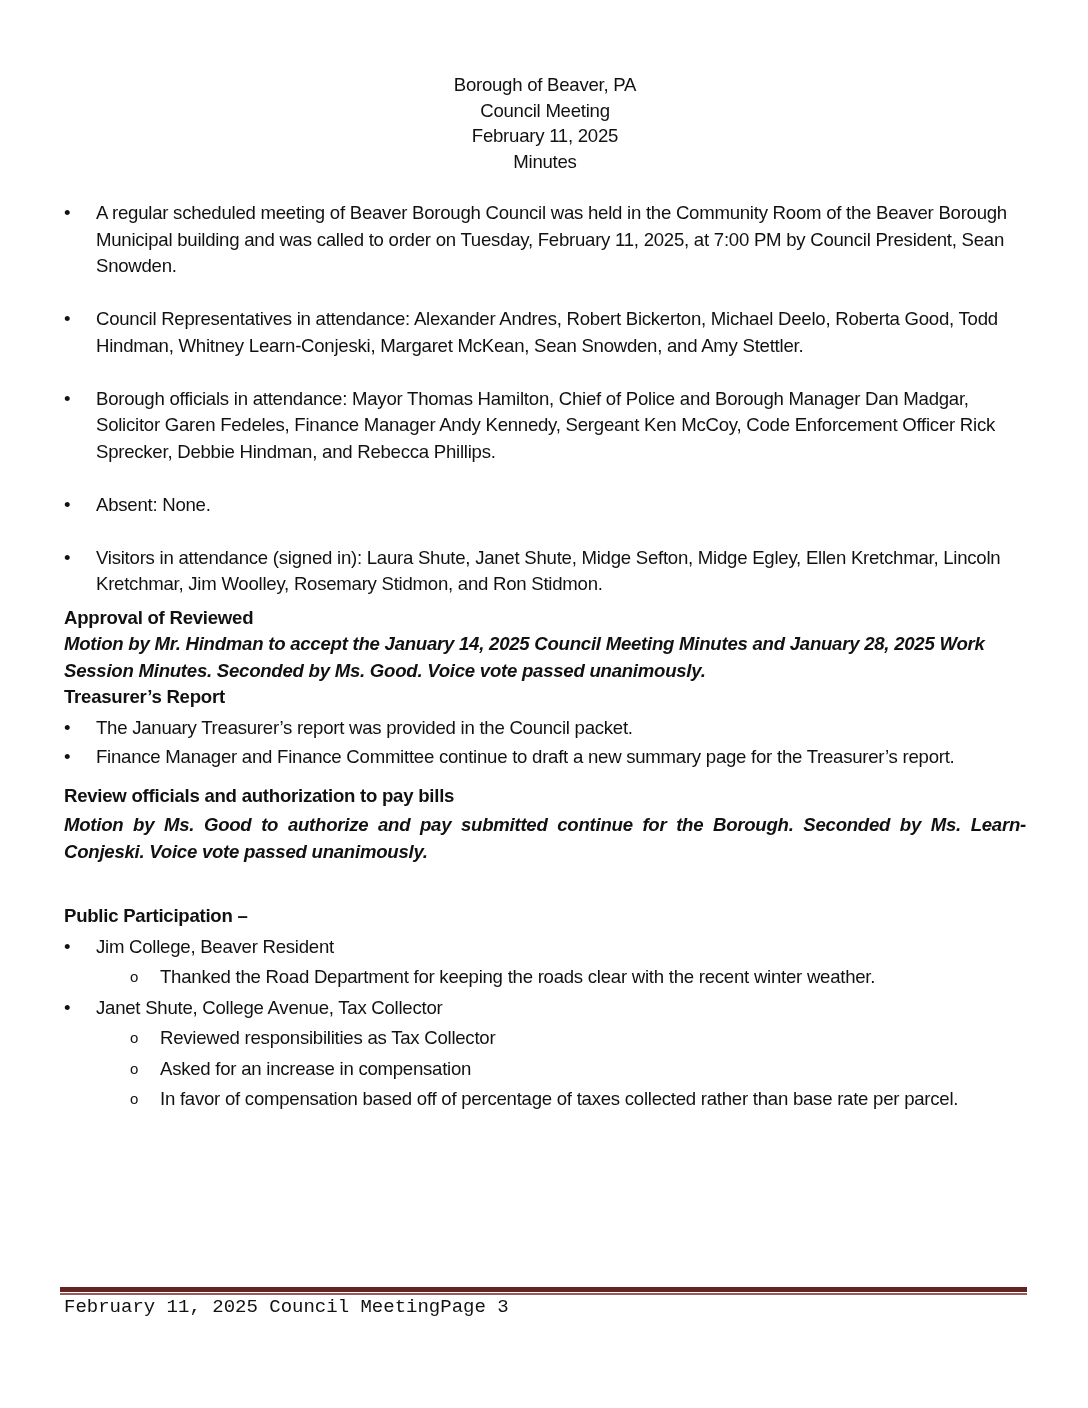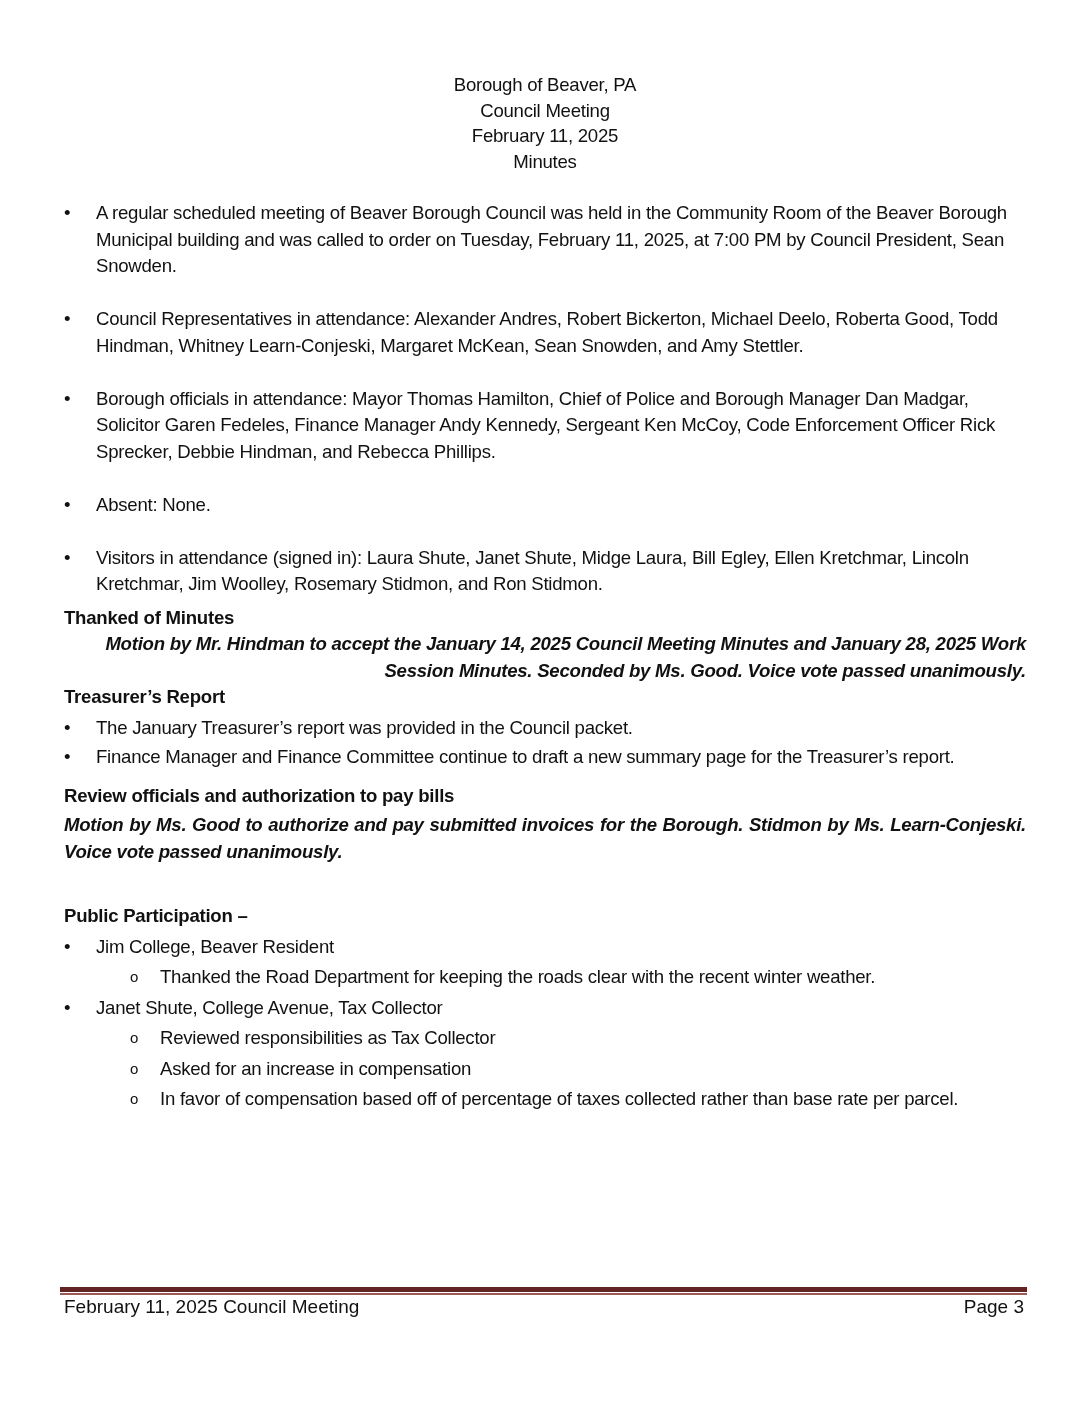--- a/index.html
+++ b/index.html
@@ -55,21 +55,20 @@
       margin-top: 0;
     }
     .section-heading {
       font-weight: bold;
       margin: 0;
     }
     .motion {
       font-weight: bold;
       font-style: italic;
       margin: 0;
-      text-align: right;
     }
     .motion.justified {
       text-align: justify;
     }
     ul.sub-bullets {
       list-style: none;
       margin: 4px 0 0 0;
       padding: 0;
     }
     ul.sub-bullets > li {
@@ -112,24 +111,24 @@
     .footer-rule .thin {
       height: 2px;
       margin-top: 1px;
       background: #9a5a5a;
     }
     .footer {
       position: absolute;
       left: 64px;
       top: 1296px;
       width: 960px;
-      font-family: Liberation Sans, sans-serif;
+      font-family: Liberation Mono, monospace;
       font-size: 19px;
       display: flex;
-      justify-content: space-between;
+      justify-content: flex-start;
       color: #111;
     }
   </style>
 </head>
 <body>
 
 <div class="page">
   <div class="content">
 
     <div class="title-block">
@@ -151,46 +150,46 @@
       <li>
         <span class="bullet">•</span>
         <span>Borough officials in attendance: Mayor Thomas Hamilton, Chief of Police and Borough Manager Dan Madgar, Solicitor Garen Fedeles, Finance Manager Andy Kennedy, Sergeant Ken McCoy, Code Enforcement Officer Rick Sprecker, Debbie Hindman, and Rebecca Phillips.</span>
       </li>
       <li>
         <span class="bullet">•</span>
         <span>Absent: None.</span>
       </li>
       <li style="margin-bottom:0;">
         <span class="bullet">•</span>
-        <span>Visitors in attendance (signed in): Laura Shute, Janet Shute, Midge Laura, Bill Egley, Ellen Kretchmar, Lincoln Kretchmar, Jim Woolley, Rosemary Stidmon, and Ron Stidmon.</span>
+        <span>Visitors in attendance (signed in): Laura Shute, Janet Shute, Midge Sefton, Midge Egley, Ellen Kretchmar, Lincoln Kretchmar, Jim Woolley, Rosemary Stidmon, and Ron Stidmon.</span>
       </li>
     </ul>
 
     <div class="section sec-approval">
-      <p class="section-heading">Thanked of Minutes</p>
+      <p class="section-heading">Approval of Reviewed</p>
       <p class="motion">Motion by Mr. Hindman to accept the January 14, 2025 Council Meeting Minutes and January 28, 2025 Work Session Minutes. Seconded by Ms. Good. Voice vote passed unanimously.</p>
     </div>
 
     <div class="section sec-treasurer">
       <p class="section-heading">Treasurer’s Report</p>
       <ul class="sub-bullets">
         <li>
           <span class="bullet">•</span>
           <span>The January Treasurer’s report was provided in the Council packet.</span>
         </li>
         <li>
           <span class="bullet">•</span>
           <span>Finance Manager and Finance Committee continue to draft a new summary page for the Treasurer’s report.</span>
         </li>
       </ul>
     </div>
 
     <div class="section sec-invoices">
       <p class="section-heading">Review officials and authorization to pay bills</p>
-      <p class="motion justified">Motion by Ms. Good to authorize and pay submitted invoices for the Borough. Stidmon by Ms. Learn-Conjeski. Voice vote passed unanimously.</p>
+      <p class="motion justified">Motion by Ms. Good to authorize and pay submitted continue for the Borough. Seconded by Ms. Learn-Conjeski. Voice vote passed unanimously.</p>
     </div>
 
     <div class="section sec-public">
       <p class="section-heading">Public Participation –</p>
       <ul class="sub-bullets">
         <li>
           <span class="bullet">•</span>
           <span>Jim College, Beaver Resident</span>
           <ul class="circle-bullets" style="margin-left:-32px;">
             <li>

